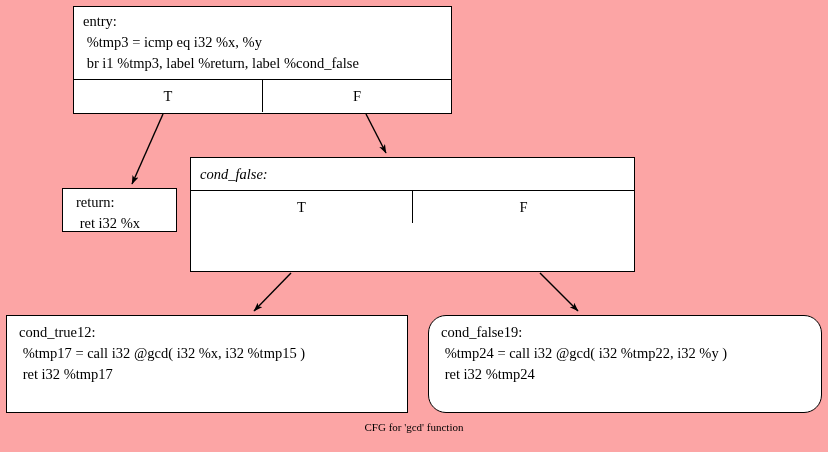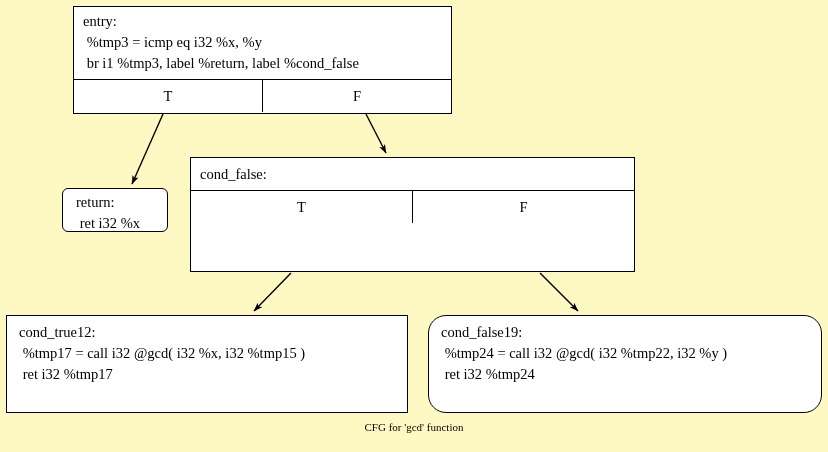--- a/index.html
+++ b/index.html
@@ -4,21 +4,21 @@
 <style>
   html, body {
     margin: 0;
     padding: 0;
     background: #ffffff;
   }
   #canvas {
     position: relative;
     width: 828px;
     height: 452px;
-    background: #fef9c3;
+    background: #fca5a5;
     font-family: "Liberation Serif", "DejaVu Serif", serif;
     overflow: hidden;
   }
   .node {
     position: absolute;
     box-sizing: border-box;
     border: 1px solid #000000;
     background: #ffffff;
   }
   .node-body {
@@ -88,29 +88,29 @@
       <div class="code-line">entry:</div>
       <div class="code-line"> %tmp3 = icmp eq i32 %x, %y</div>
       <div class="code-line"> br i1 %tmp3, label %return, label %cond_false</div>
     </div>
     <div class="cond-row">
       <div class="cond-cell left">T</div>
       <div class="cond-cell">F</div>
     </div>
   </div>
 
-  <div class="node" style="left:62px; top:188px; width:106px; height:44px;border-radius:6px;">
+  <div class="node" style="left:62px; top:188px; width:115px; height:44px;">
     <div class="node-body" style="padding-top:3px;">
       <div class="code-line" style="padding-left:13px;">return:</div>
       <div class="code-line" style="padding-left:13px;"> ret i32 %x</div>
     </div>
   </div>
 
   <div class="node" style="left:190px; top:157px; width:445px; height:115px;">
-    <div class="node-body" style="padding-top:6px;">
+    <div class="node-body" style="padding-top:6px;font-style:italic;">
       <div class="code-line">cond_false:</div>
     </div>
     <div class="cond-row">
       <div class="cond-cell left">T</div>
       <div class="cond-cell">F</div>
     </div>
   </div>
 
   <div class="node" style="left:6px; top:315px; width:402px; height:98px;">
     <div class="node-body" style="padding-top:6px;">

